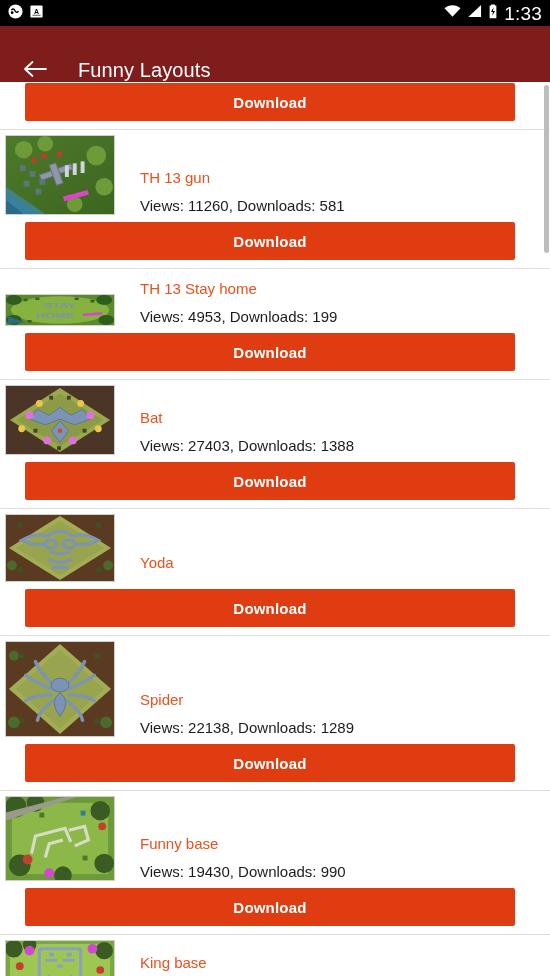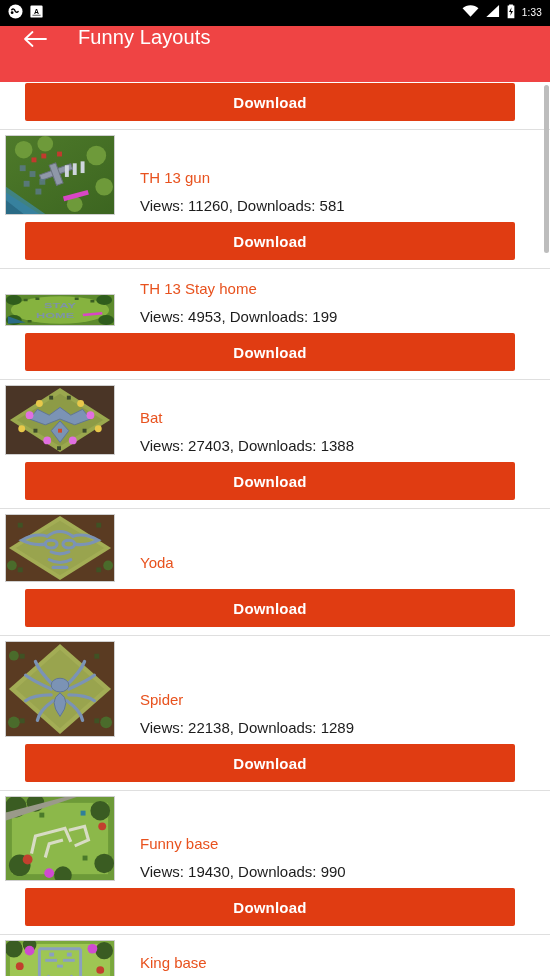--- a/index.html
+++ b/index.html
@@ -12,25 +12,25 @@
   .screen { position:relative; width:550px; height:976px; overflow:hidden; background:#fff; }
 
   
   .statusbar {
     height:26px; background:#000; display:flex; align-items:center;
     padding:0 8px; color:#fff;
   }
   .sb-left { display:flex; align-items:center; gap:7px; }
   .sb-right { margin-left:auto; display:flex; align-items:center; gap:6px; }
   .sb-ico { display:block; }
-  .sb-time { font-size:10px; color:#fff; letter-spacing:.2px; line-height:1; }
+  .sb-time { font-size:19px; color:#fff; letter-spacing:.2px; line-height:1; }
 
   
   .appbar {
-    height:56px; background:#ef4444; display:flex; align-items:flex-start;
+    height:56px; background:#7f1d1d; display:flex; align-items:flex-end;
     padding-left:22px; gap:30px;
   }
   .back-btn { width:26px; height:26px; display:flex; align-items:center; justify-content:center; cursor:pointer; }
   .appbar-title { color:#fff; font-size:20px; font-weight:400; letter-spacing:.1px; }
 
   
   .list { position:absolute; top:82px; left:0; right:0; bottom:0; overflow:hidden; background:#fff; }
   .row { background:#fff; border-bottom:1px solid #dfdfdf; padding:0; }
   .row-top { display:flex; align-items:flex-end; padding:5px 0 0 5px;gap:16px; }
   .thumb {

